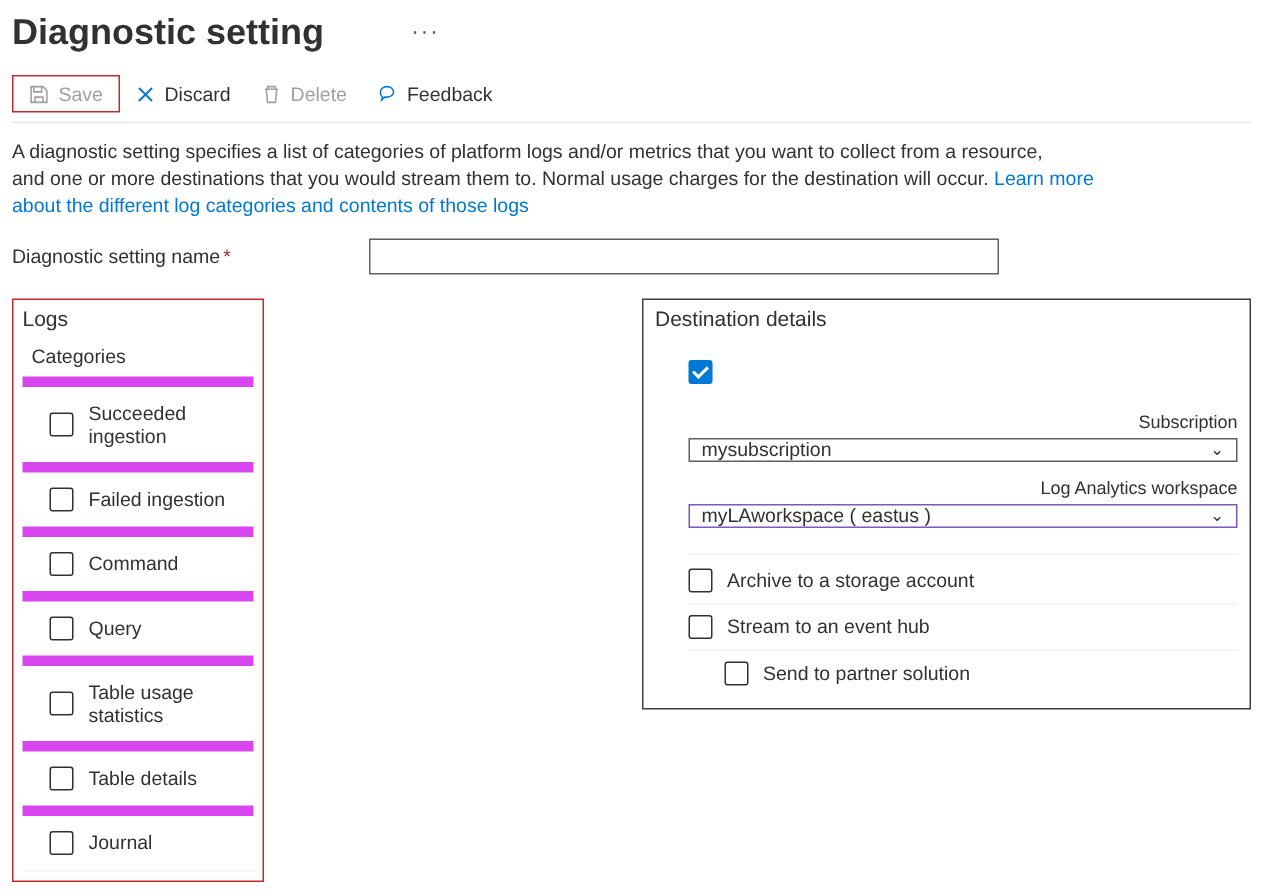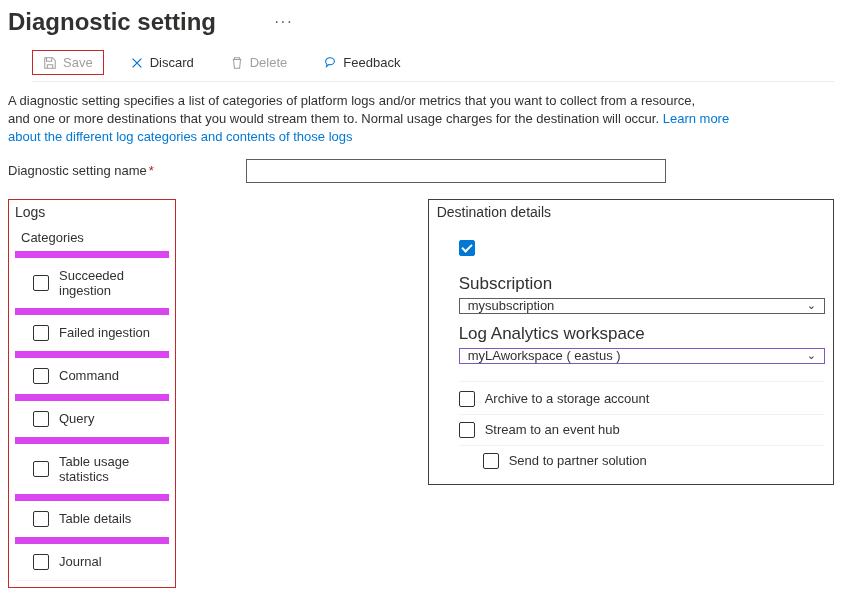--- a/index.html
+++ b/index.html
@@ -12,25 +12,24 @@
     background: #fff;
     width: 842px;
   }
   .page { padding: 8px 8px 20px 8px; }
   .title-row { display: flex; align-items: center; margin-bottom: 14px; gap: 44px; }
   .title { font-size: 24px; font-weight: 600; margin: 0; }
   .dots { margin-left: 14px; color: #605e5c; font-size: 16px; letter-spacing: 1px; cursor: pointer; }
   .toolbar {
     display: flex;
     align-items: center;
-    gap: 16px;
+    gap: 0;
     border-bottom: 1px solid #edebe9;
     padding-bottom: 6px;
     margin-bottom: 10px;
-    margin-left: 24px;
   }
   .tb-btn {
     display: inline-flex;
     align-items: center;
     gap: 6px;
     padding: 4px 10px;
     background: transparent;
     border: none;
     font-size: 13px;
     cursor: pointer;
@@ -66,21 +65,21 @@
     content: ""; width: 4px; height: 8px;
     border: solid #fff; border-width: 0 2px 2px 0;
     transform: rotate(45deg); margin-top: -2px;
   }
   .dest-box { border: 1px solid #404040; padding: 4px 8px 8px 8px; }
   .dest-body { padding-left: 22px; padding-top: 6px; }
   .dest-row { display: flex; align-items: center; gap: 10px; padding: 7px 0; border-bottom: 1px solid #f3f2f1; }
   .dest-row.first { padding: 6px 0 8px 0; border-bottom: none; }
   .dest-row.last { border-bottom: none; padding-left: 24px; }
   .field { margin: 10px 0 4px 0; }
-  .field-label { font-size: 17px; margin-bottom: 4px; }
+  .field-label { font-size: 12px; margin-bottom: 4px; text-align: right; }
   .dropdown {
     display: flex; align-items: center; justify-content: space-between;
     border: 1px solid #605e5c; padding: 3px 8px; height: 16px;
     font-size: 13px; cursor: pointer; background: #fff;
   }
   .dropdown.highlight { border-color: #7e57c2; }
   .chev { font-size: 11px; color: #323130; }
   .gap { height: 14px; border-bottom: 1px solid #f3f2f1; margin-bottom: 2px; }
   svg { display: block; }
 </style>

